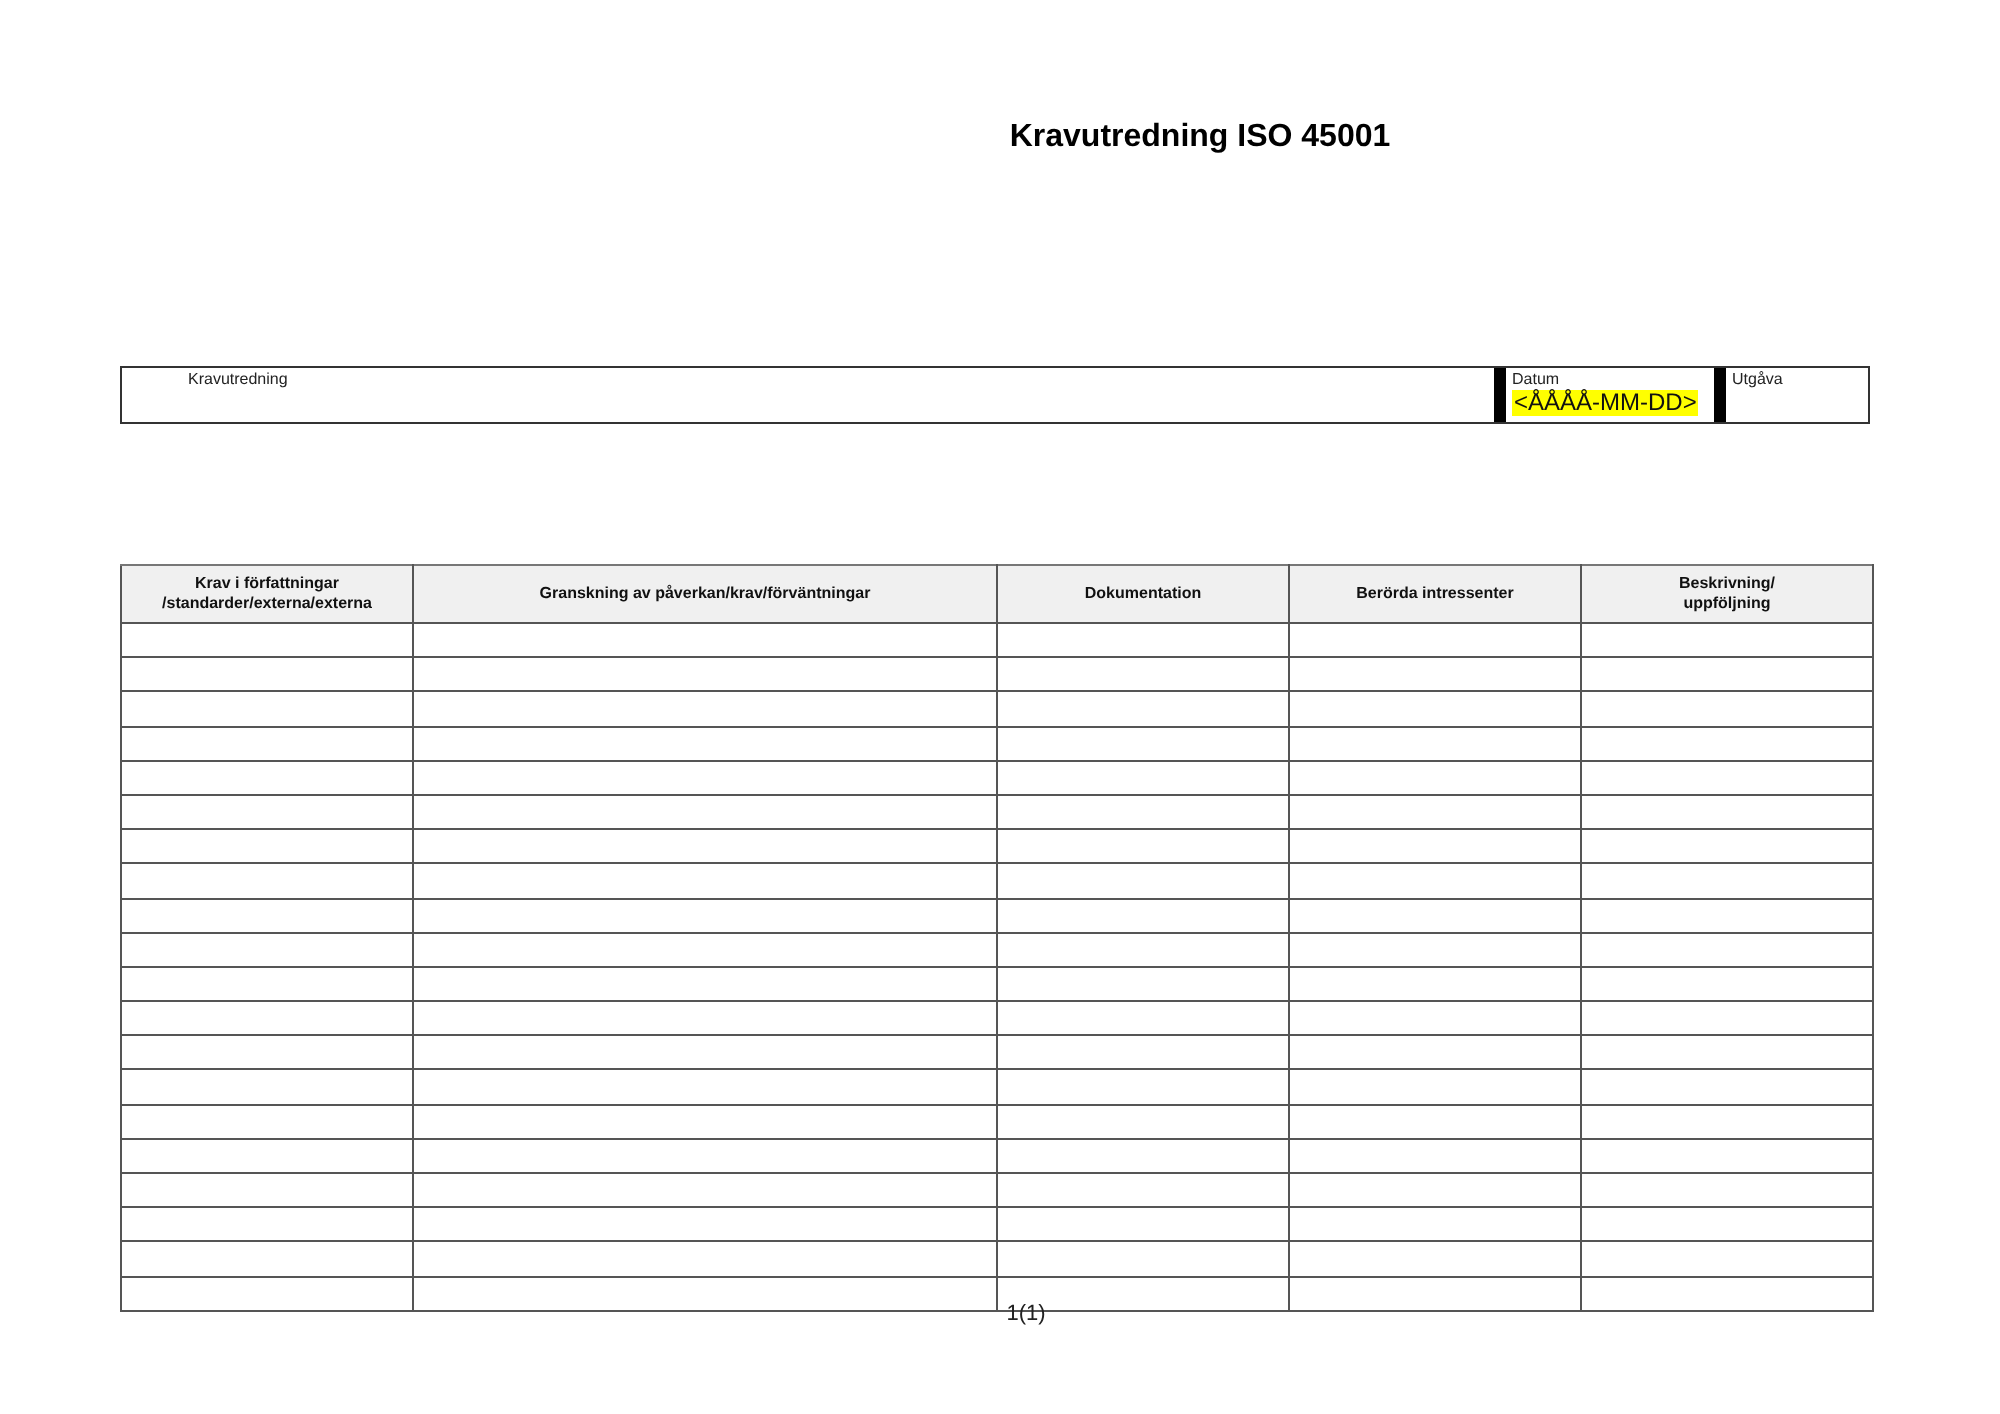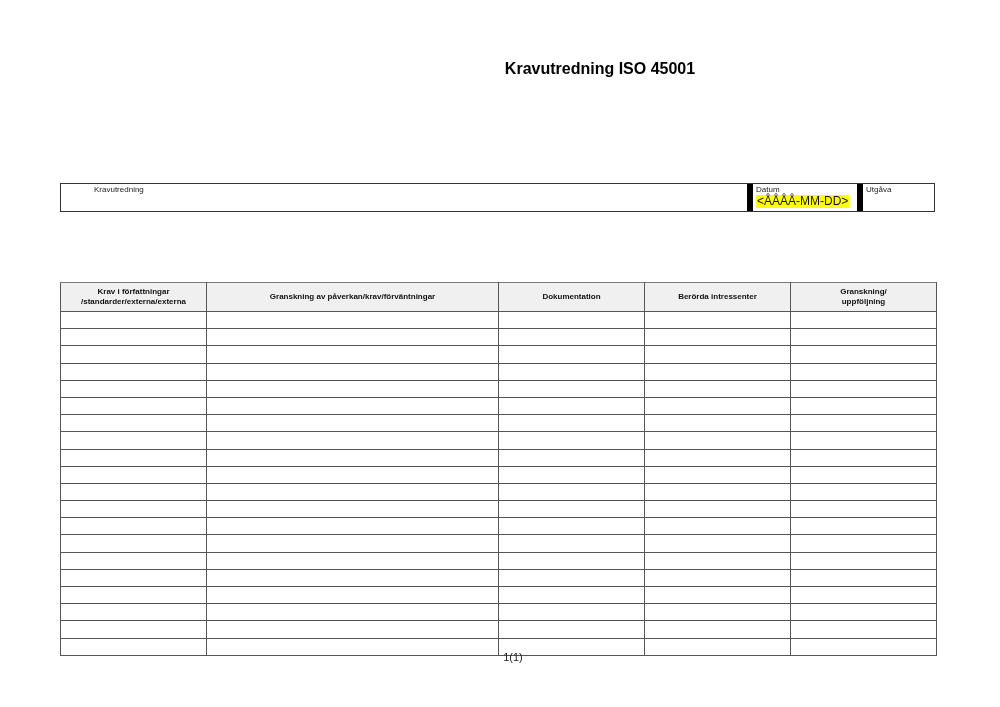--- a/index.html
+++ b/index.html
@@ -139,21 +139,21 @@
       <th>
         <div>Granskning av påverkan/krav/förväntningar</div>
       </th>
       <th>
         <div>Dokumentation</div>
       </th>
       <th>
         <div>Berörda intressenter</div>
       </th>
       <th>
-        <div>Granskning/</div>
+        <div>Beskrivning/</div>
         <div>uppföljning</div>
       </th>
     </tr>
   </thead>
   <tbody id="table-body">
       <tr>
         <td></td>
         <td></td>
         <td></td>
         <td></td>

